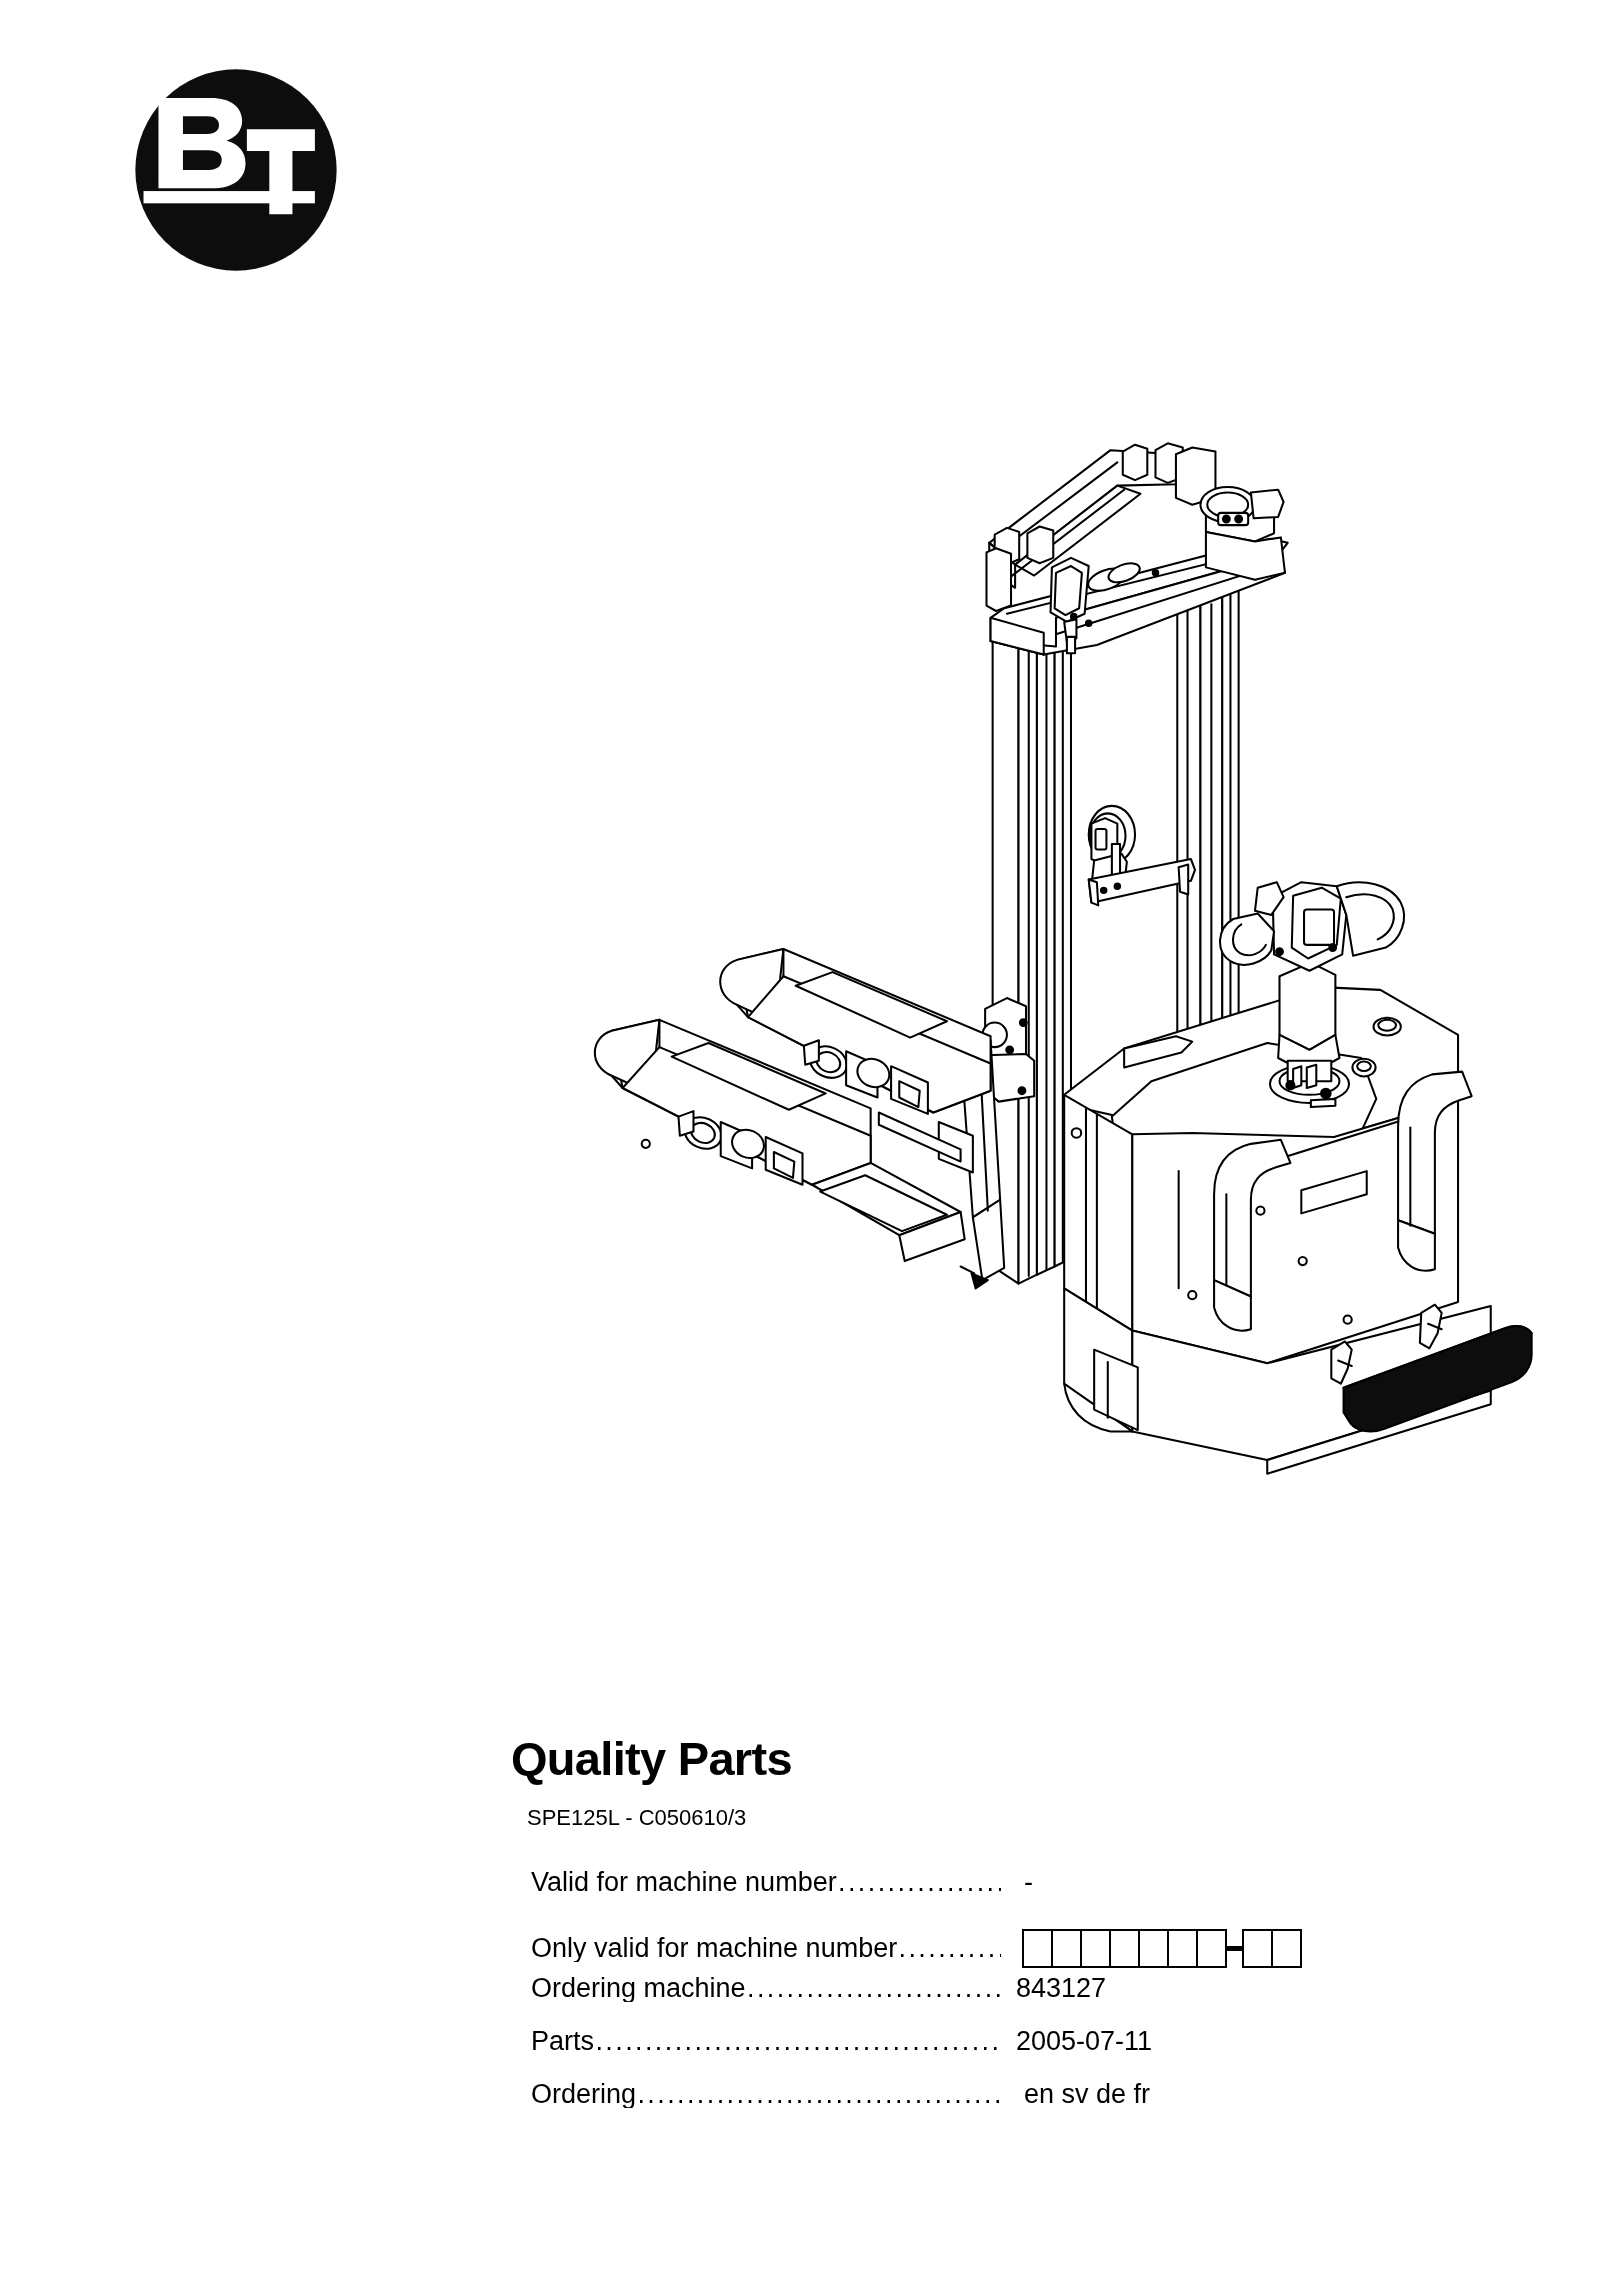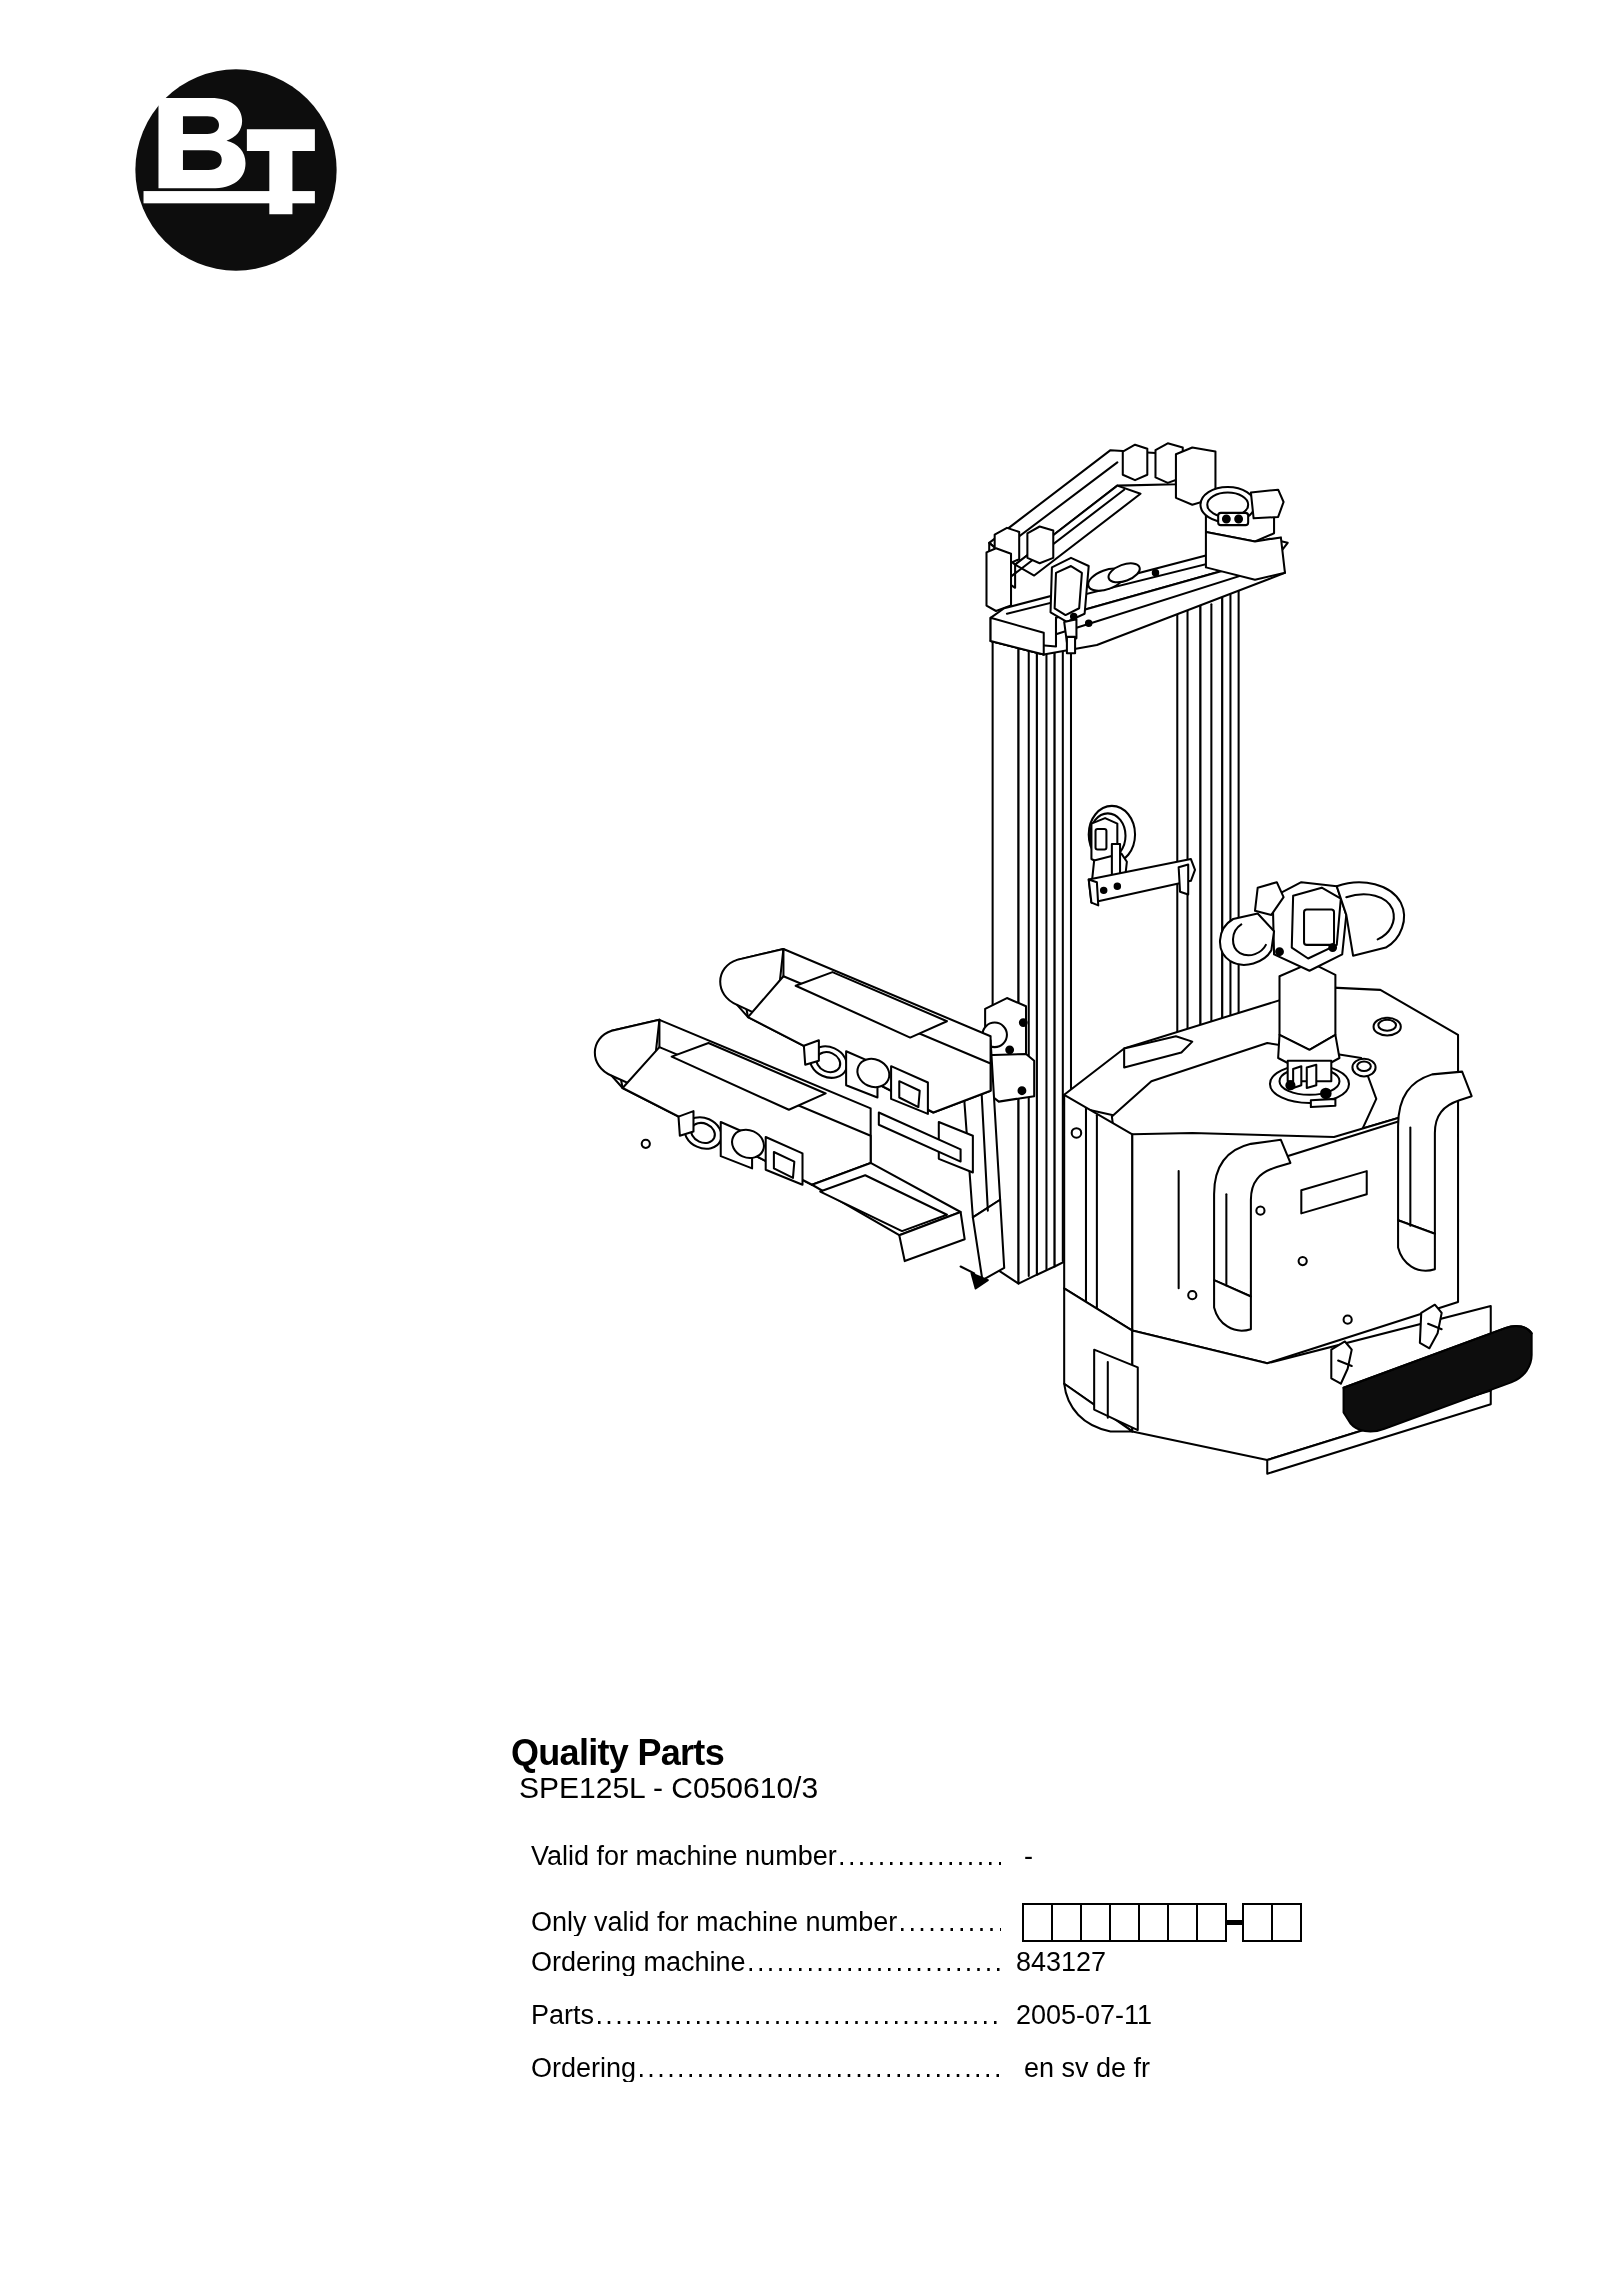--- a/index.html
+++ b/index.html
@@ -38,32 +38,32 @@
   .illustration svg { display: block; width: 954px; height: 1159px; }
 
   
   .docblock {
     position: absolute;
     left: 511px;
     top: 1735px;
     width: 954px;
   }
   .doc-title {
-    font-size: 36px;
+    font-size: 47px;
     font-weight: bold;
     letter-spacing: -0.7px;
     line-height: 1.0;
-    margin: 0 0 2px 0;
+    margin: 0 0 25px 0;
     white-space: nowrap;
   }
   .doc-model {
-    font-size: 30px;
+    font-size: 22px;
     font-weight: normal;
     line-height: 1.0;
-    margin: 0 0 40px 8px;
+    margin: 0 0 40px 16px;
     white-space: nowrap;
   }
 
   .spec-row {
     display: flex;
     align-items: baseline;
     height: 53px;
     font-size: 27px;
     line-height: 1.0;
     white-space: nowrap;

